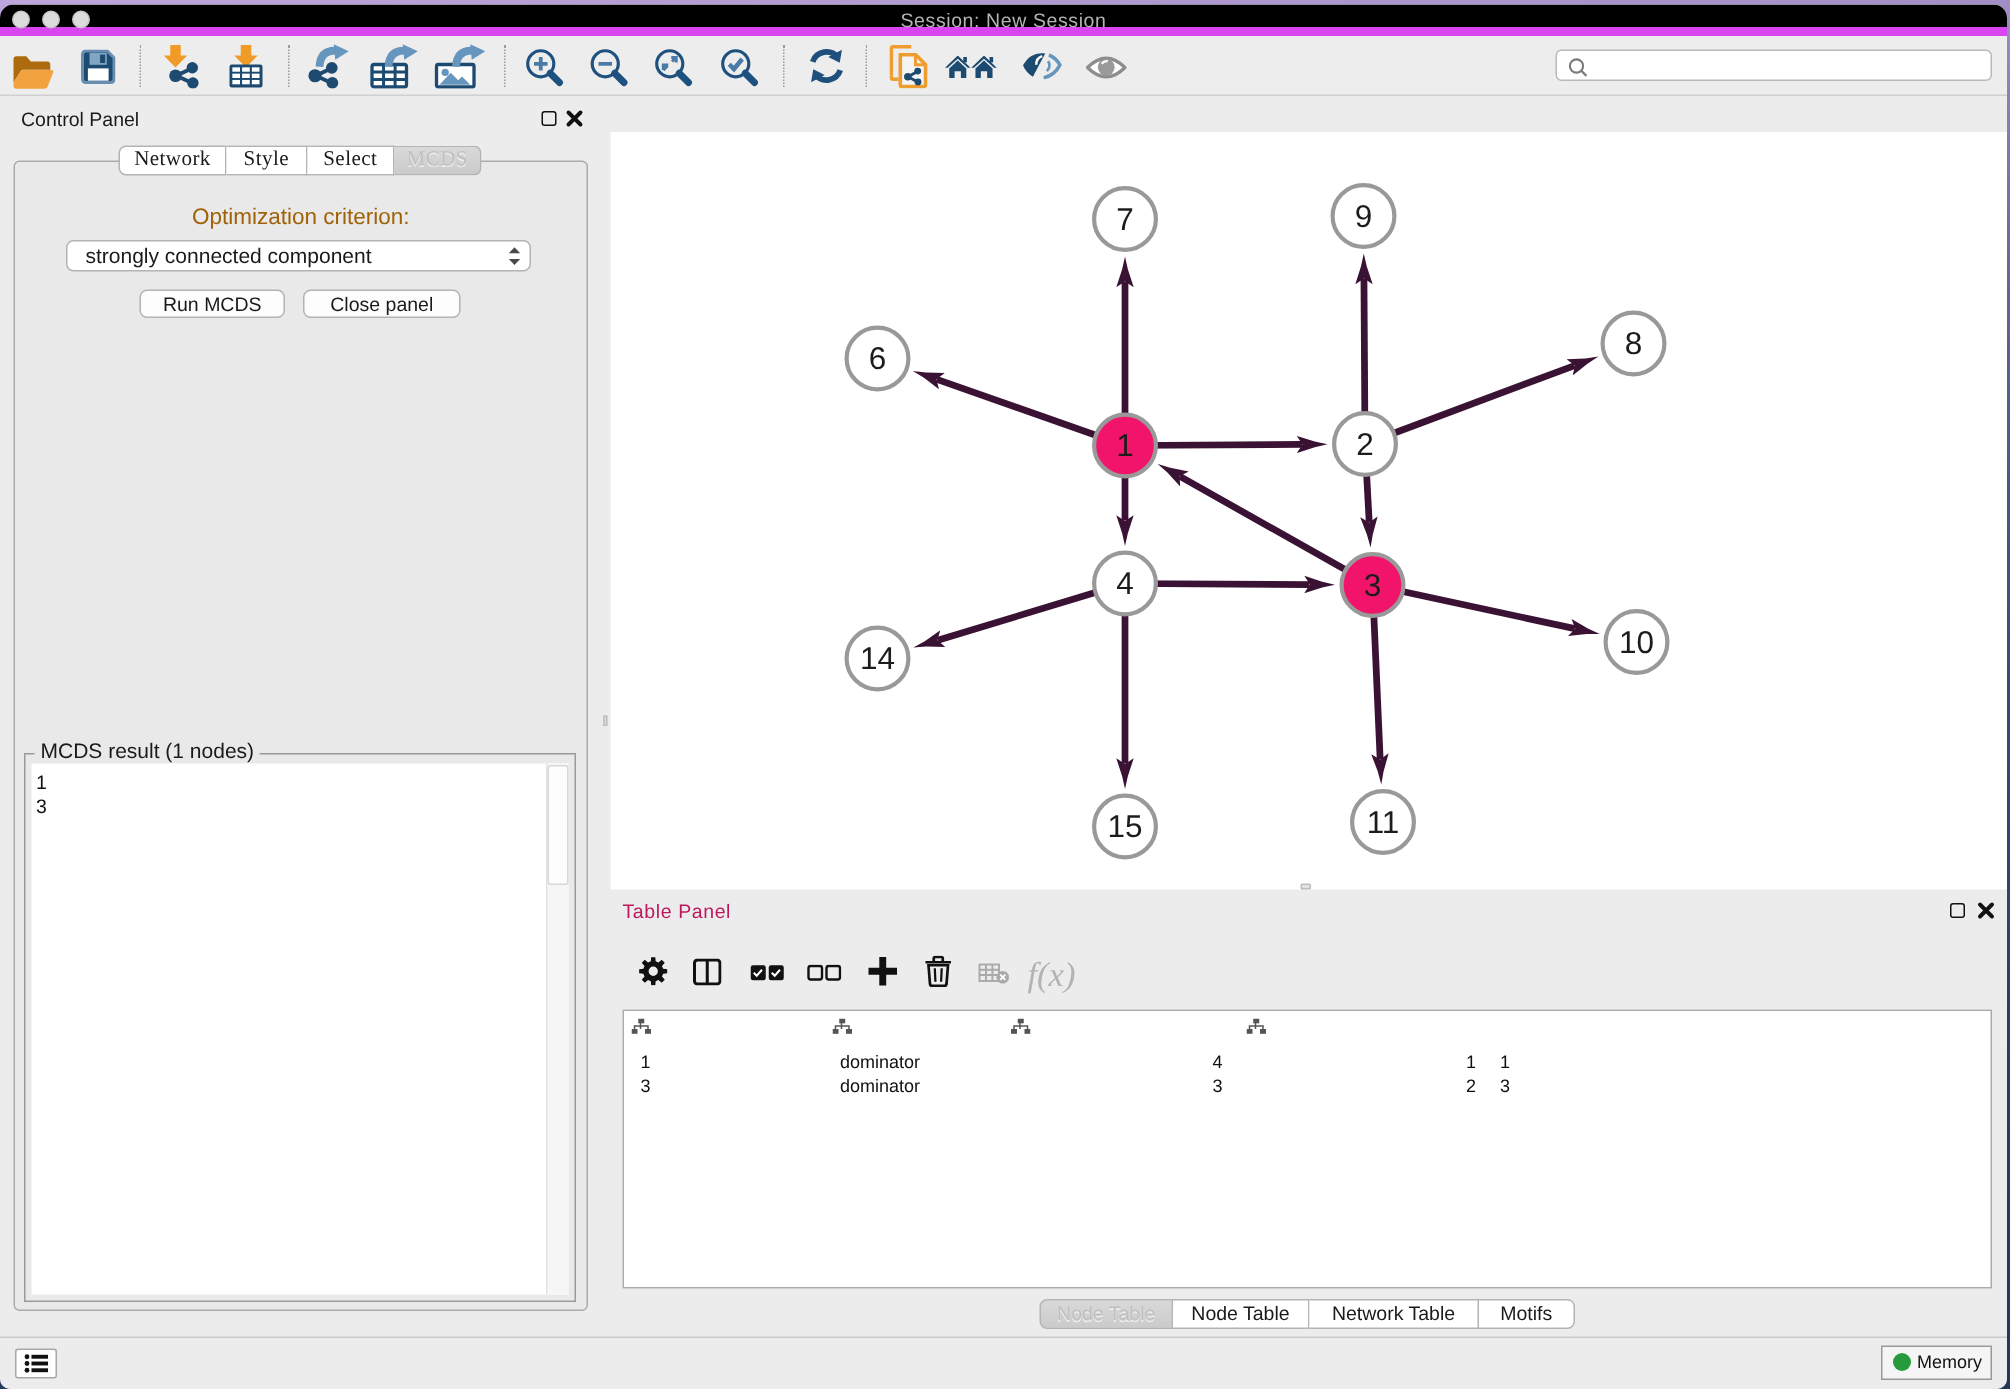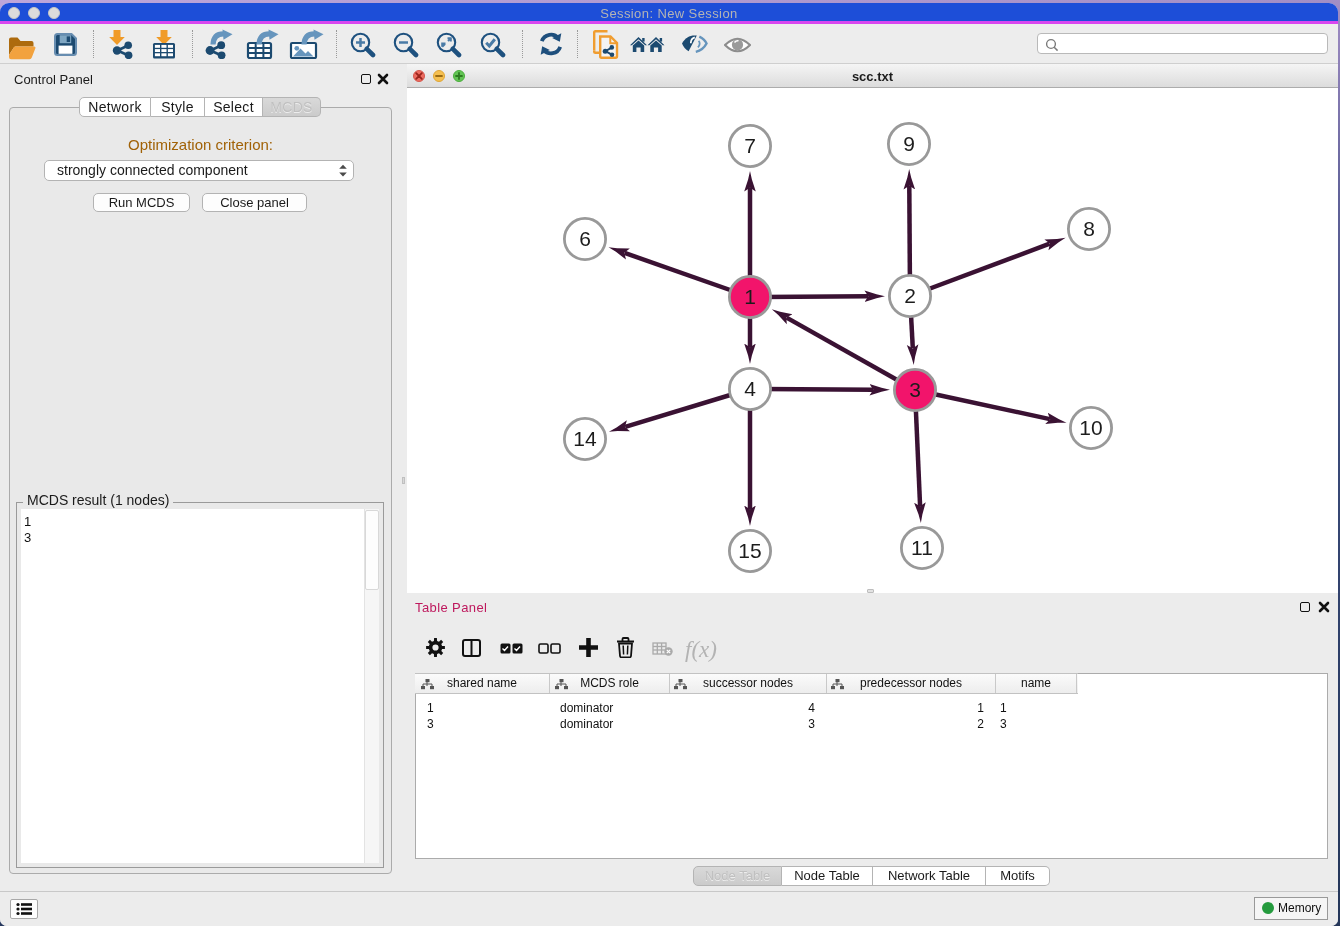--- a/index.html
+++ b/index.html
@@ -3,21 +3,21 @@
 <meta charset="utf-8">
 <style>
 * { margin:0; padding:0; box-sizing:border-box; }
 html,body { width:1340px; height:926px; overflow:hidden; }
 body { font-family:"Liberation Sans", sans-serif; position:relative;
   background:linear-gradient(175deg, #bda6db 0%, #a691c8 10%, #62639a 30%, #3a4a78 55%, #2a3c64 80%, #243659 100%); }
 .abs { position:absolute; }
 .window { position:absolute; left:0; top:3px; width:1338px; height:923px;
   background:#ececec; border-radius:9px 9px 7px 7px; overflow:hidden; }
 
-.titlebar { position:absolute; left:0; top:0; width:100%; height:21px; background:#1d4ed8; border-bottom:3px solid #d946ef; }
+.titlebar { position:absolute; left:0; top:0; width:100%; height:21px; background:#000000; border-bottom:6px solid #d946ef; }
 .tl { position:absolute; top:4px; width:12px; height:12px; border-radius:50%; background:#dcdcdc; border:1px solid #c6c6c6; }
 .titletext { position:absolute; top:3px; width:100%; text-align:center; font-size:13px; letter-spacing:0.4px; color:#b4b4b4; }
 
 .toolbar { position:absolute; left:0; top:21px; width:100%; height:40px; background:#ededed; border-bottom:1px solid #cfcfcf; }
 .tsep { position:absolute; top:6px; height:28px; width:0; border-left:1px dotted #9a9a9a; }
 .ticon { position:absolute; top:6px; }
 .search { position:absolute; left:1037px; top:9px; width:291px; height:21px; background:#fff; border:1px solid #b9b9b9; border-radius:4px; }
 
 .cp-title { position:absolute; left:14px; top:69px; font-size:13px; color:#1a1a1a; }
 .seg { position:absolute; display:flex; font-size:13px; color:#1a1a1a; }
@@ -200,21 +200,21 @@
         <path d="M9.2 9.2 L12.6 12.6" stroke="#7b7b7b" stroke-width="1.5"></path>
       </svg>
   </div>
 
   <div class="cp-title">Control Panel</div>
   <div class="abs" style="left:361px; top:71px; width:10px; height:10px; border:1.5px solid #111; border-radius:2px;"></div>
 <svg class="abs" style="left:377px; top:70px;" width="12" height="12" viewBox="0 0 12 12">
       <path d="M2 2 L10 10 M10 2 L2 10" stroke="#111" stroke-width="2.6" stroke-linecap="round"></path>
     </svg>
   <div class="cp-box"></div>
-  <div class="seg" style="left:79px; top:94px; font-size:14px; letter-spacing:0.3px;">
+  <div class="seg" style="left:79px; top:94px; font-size:14px; letter-spacing:0.3px;font-family:Liberation Serif, serif;">
     <div style="width:72px;">Network</div>
     <div style="width:54px;">Style</div>
     <div style="width:58px;">Select</div>
     <div class="sel" style="width:58px;">MCDS</div>
   </div>
   <div class="opt-label">Optimization criterion:</div>
   <div class="dropdown">strongly connected component</div>
   <svg class="abs" style="left:334px; top:159px;" width="18" height="18" viewBox="0 0 18 18">
     <path d="M5.2 6.8 L9 2.8 L12.8 6.8 Z" fill="#4a4a4a"></path>
     <path d="M5.2 10.6 L9 14.6 L12.8 10.6 Z" fill="#4a4a4a"></path>
@@ -222,31 +222,20 @@
   <div class="btn" style="left:93px; top:190px; width:97px;">Run MCDS</div>
   <div class="btn" style="left:202px; top:190px; width:105px;">Close panel</div>
   <div class="fieldset"></div>
   <div class="resultarea">1<br>3</div>
   <div class="scrolltrack"></div>
     <div class="abs" style="left:365px; top:507px; width:14px; height:80px; background:#fdfdfd; border:1px solid #d8d8d8; border-radius:2px;"></div>
   <div class="legend">MCDS result (1 nodes)</div>
 
   <div class="vdiv"></div>
 
-  <div class="nwin-title">
-    <div class="tl2" style="left:6px;  background:#ed6b60; border:1px solid #d3584e;"></div>
-    <div class="tl2" style="left:26px; background:#f5bf4f; border:1px solid #dfa636;"></div>
-    <div class="tl2" style="left:46px; background:#62c454; border:1px solid #4aae3d;"></div>
-    <svg class="abs" style="left:6px; top:6px;" width="52" height="12" viewBox="0 0 52 12">
-      <path d="M3.2 3.2 L8.8 8.8 M8.8 3.2 L3.2 8.8" stroke="#99231b" stroke-width="1.8" stroke-linecap="round"></path>
-      <path d="M23 6 L29 6" stroke="#9a6b13" stroke-width="1.8" stroke-linecap="round"></path>
-      <path d="M43 6 L49 6 M46 3 L46 9" stroke="#2c7b20" stroke-width="1.8" stroke-linecap="round"></path>
-    </svg>
-    <div class="txt" style="font-weight:bold;">scc.txt</div>
-  </div>
   <div class="nwin-canvas"></div>
   <svg class="abs" style="left:408px; top:85px;" width="929" height="502" viewBox="0 0 929 502">
     <defs>
       <marker id="arw" markerUnits="userSpaceOnUse" markerWidth="21" markerHeight="13" refX="3.5" refY="6.5" orient="auto">
         <path d="M0,0.7 L12,4.6 L20.5,6.5 L12,8.4 L0,12.3 L3.8,6.5 Z" fill="#3a1233"></path>
       </marker>
     </defs>
     <g stroke="#3a1233" stroke-width="4.5">
       <line x1="342" y1="209" x2="342.0" y2="100.0" marker-end="url(#arw)"></line>
       <line x1="342" y1="209" x2="216.6" y2="164.9" marker-end="url(#arw)"></line>
@@ -331,27 +320,20 @@
         <line x1="1" y1="4.5" x2="14" y2="4.5"></line>
         <line x1="1" y1="8" x2="14" y2="8"></line>
         <line x1="5.3" y1="1" x2="5.3" y2="12"></line>
         <line x1="9.6" y1="1" x2="9.6" y2="12"></line>
       </g>
       <circle cx="16.5" cy="9.5" r="4.2" fill="#aaa"></circle>
       <path d="M14.8 7.8 L18.2 11.2 M18.2 7.8 L14.8 11.2" stroke="#fff" stroke-width="1.2"></path>
     </svg>
 <div class="abs" style="left:685px; top:634px; font-family:'Liberation Serif',serif; font-style:italic; font-size:23px; color:#b3b3b3;">f(x)</div>
   <div class="tbody"></div>
-  <div class="thead" id="thead">
-      <div class="hcol" style="left:0px; width:135px;">shared name</div>
-      <div class="hcol" style="left:135px; width:120px;">MCDS role</div>
-      <div class="hcol" style="left:255px; width:157px;">successor nodes</div>
-      <div class="hcol" style="left:412px; width:169px;">predecessor nodes</div>
-      <div class="hcol" style="left:581px; width:81px;">name</div>
-    </div>
   <div id="trows">
       <svg class="abs" style="left:421px; top:676px;" width="13" height="11" viewBox="0 0 13 11">
         <g fill="#555">
           <rect x="4.5" y="0" width="4" height="3.2"></rect>
           <rect x="0" y="7" width="4" height="3.2"></rect>
           <rect x="9" y="7" width="4" height="3.2"></rect>
           <path d="M6 3 L6 5 L2 5 L2 7 M6 5 L11 5 L11 7 M6 5 L6 7" stroke="#555" fill="none" stroke-width="1"></path>
         </g>
       </svg>
       <svg class="abs" style="left:555px; top:676px;" width="13" height="11" viewBox="0 0 13 11">

